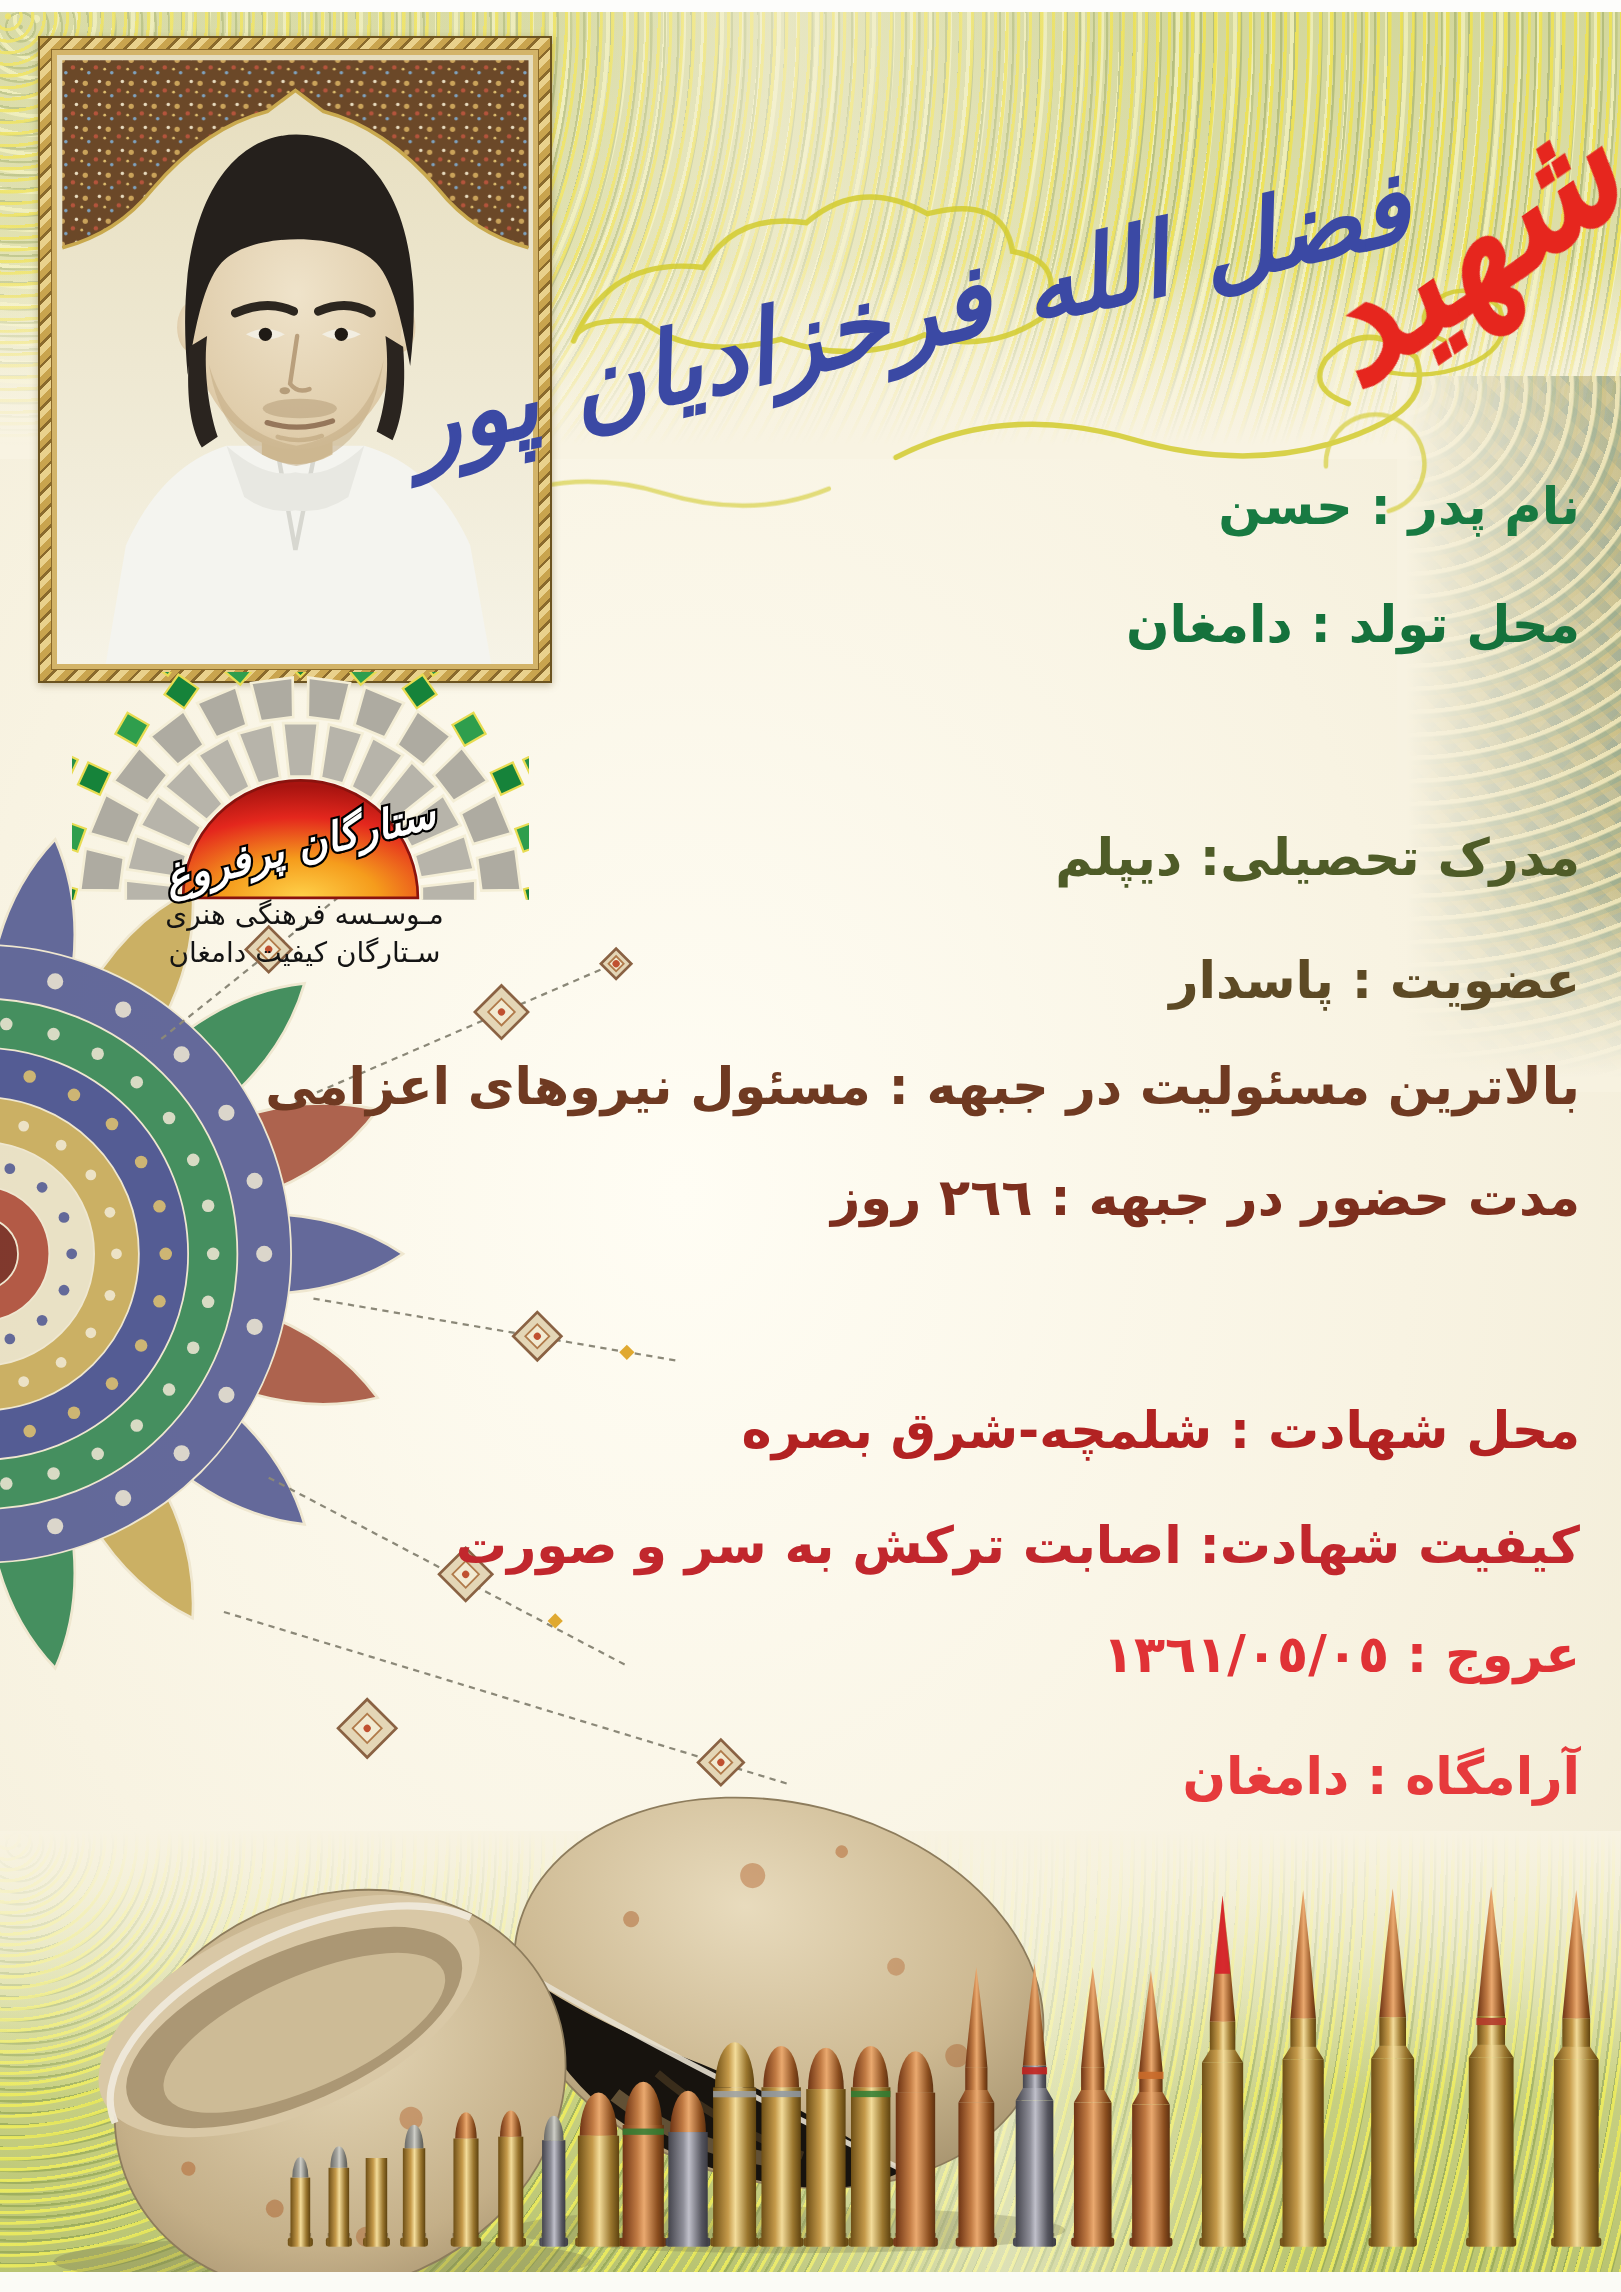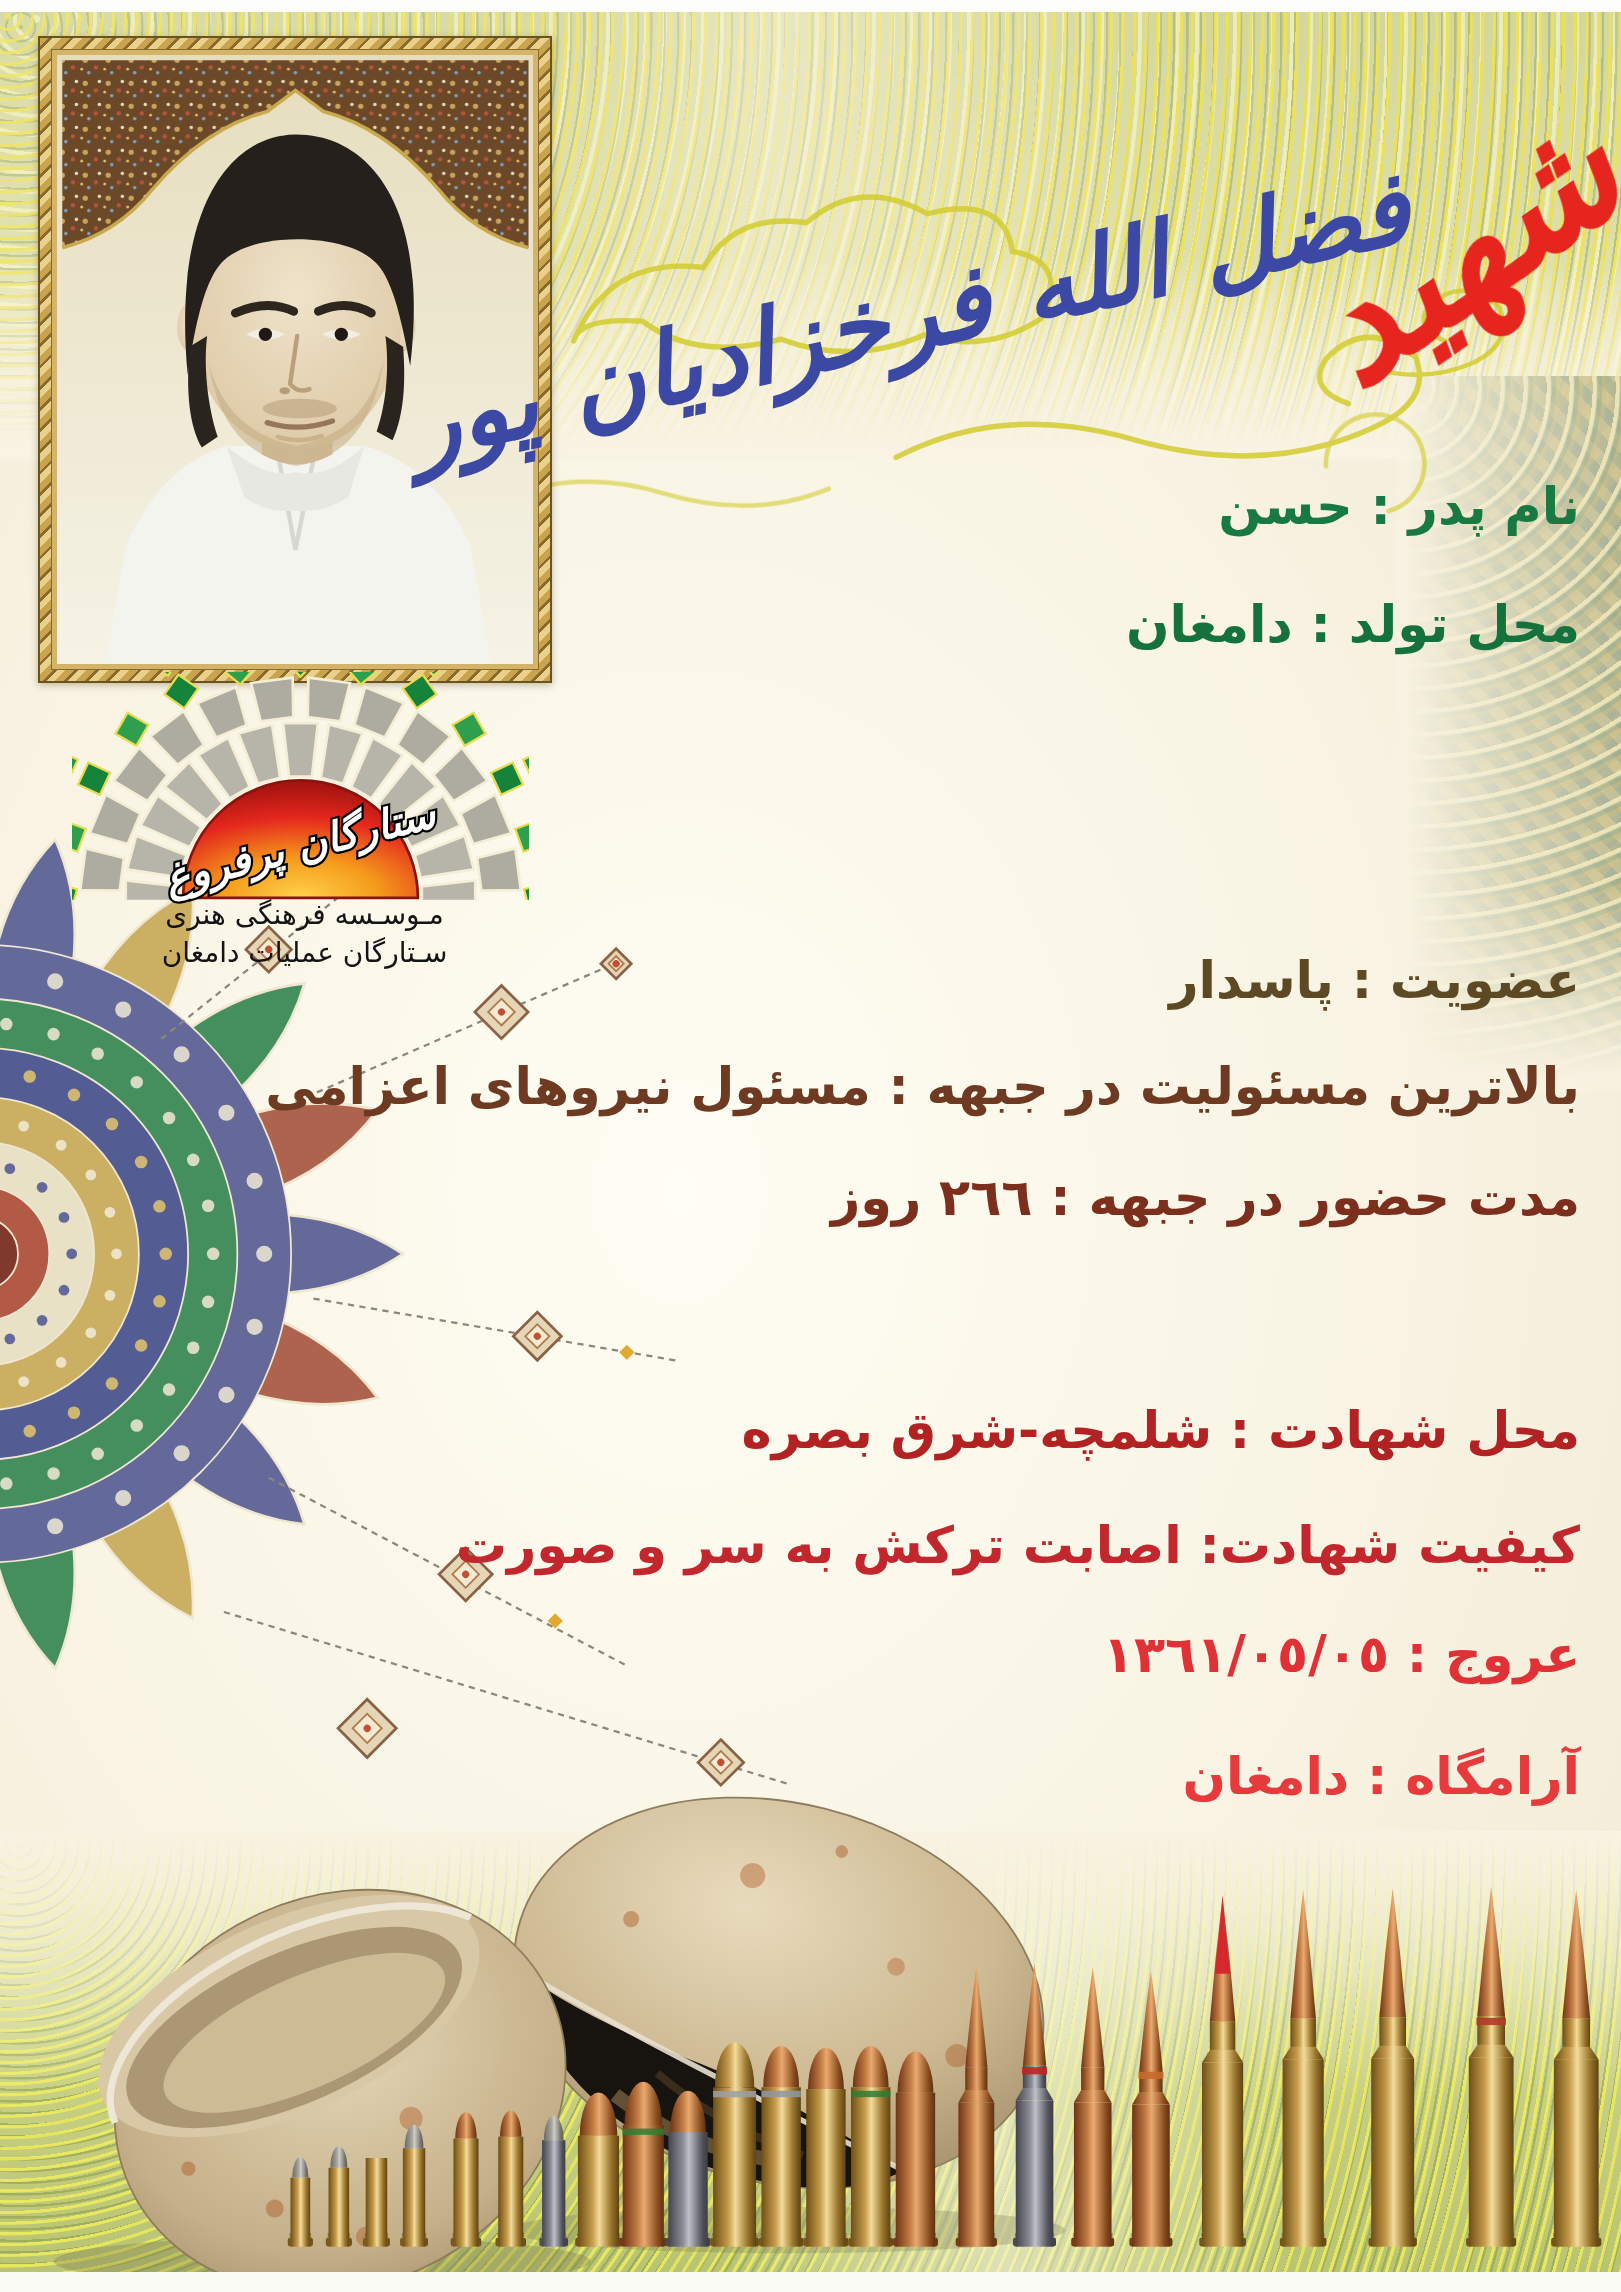--- a/index.html
+++ b/index.html
@@ -692,29 +692,30 @@
             <stop offset="0" stop-color="#ffd24a"></stop>
             <stop offset=".35" stop-color="#f59c1c"></stop>
             <stop offset=".72" stop-color="#e4271d"></stop>
             <stop offset="1" stop-color="#a81410"></stop>
           </radialGradient>
         </defs>
         <path d="M124,252 A131,131 0 0 1 386,252 Z" fill="url(#redsun)" stroke="#8a130e" stroke-width="3"></path>
         <text x="255" y="210" text-anchor="middle" font-size="46" font-weight="bold" font-style="italic" fill="#ffffff" stroke="#000000" stroke-width="5" paint-order="stroke" transform="rotate(-14 255 197)">ستارگان پرفروغ</text>
       </svg>
     <div class="logo-org1">مـوسـسه فرهنگی هنری</div>
-    <div class="logo-org2">سـتارگان عملیات دامغان</div>
+    <div class="logo-org2">سـتارگان کیفیت دامغان</div>
   </div>
 
   <div class="abs title-red">شهید</div>
   <div class="abs title-blue">فضل الله فرخزادیان پور</div>
 
   <div class="abs info-lines" id="info-lines">
       <div class="info-line" style="top: 466px; color: rgb(24, 122, 66);">نام پدر :  حسن</div>
       <div class="info-line" style="top: 584px; color: rgb(21, 114, 60);">محل تولد :  دامغان</div>
+      <div class="info-line" style="top: 817px; color: rgb(79, 92, 40);">مدرک تحصیلی:  دیپلم</div>
       <div class="info-line" style="top: 940px; color: rgb(93, 74, 37);">عضویت :  پاسدار</div>
       <div class="info-line" style="top: 1046px; color: rgb(111, 58, 34);">بالاترین مسئولیت در جبهه :  مسئول نیروهای اعزامی</div>
       <div class="info-line" style="top: 1157px; color: rgb(125, 47, 30);">مدت حضور در جبهه :  ٢٦٦ روز</div>
       <div class="info-line" style="top: 1390px; color: rgb(178, 34, 34);">محل شهادت :  شلمچه-شرق بصره</div>
       <div class="info-line" style="top: 1505px; color: rgb(193, 39, 45); text-align: center;">کیفیت شهادت:  اصابت ترکش به سر و صورت</div>
       <div class="info-line" style="top: 1614px; color: rgb(224, 50, 54);">عروج :  ١٣٦١/٠٥/٠٥</div>
       <div class="info-line" style="top: 1736px; color: rgb(230, 58, 60);">آرامگاه :  دامغان</div>
     </div>
 
   <div class="abs strip-top"></div>

